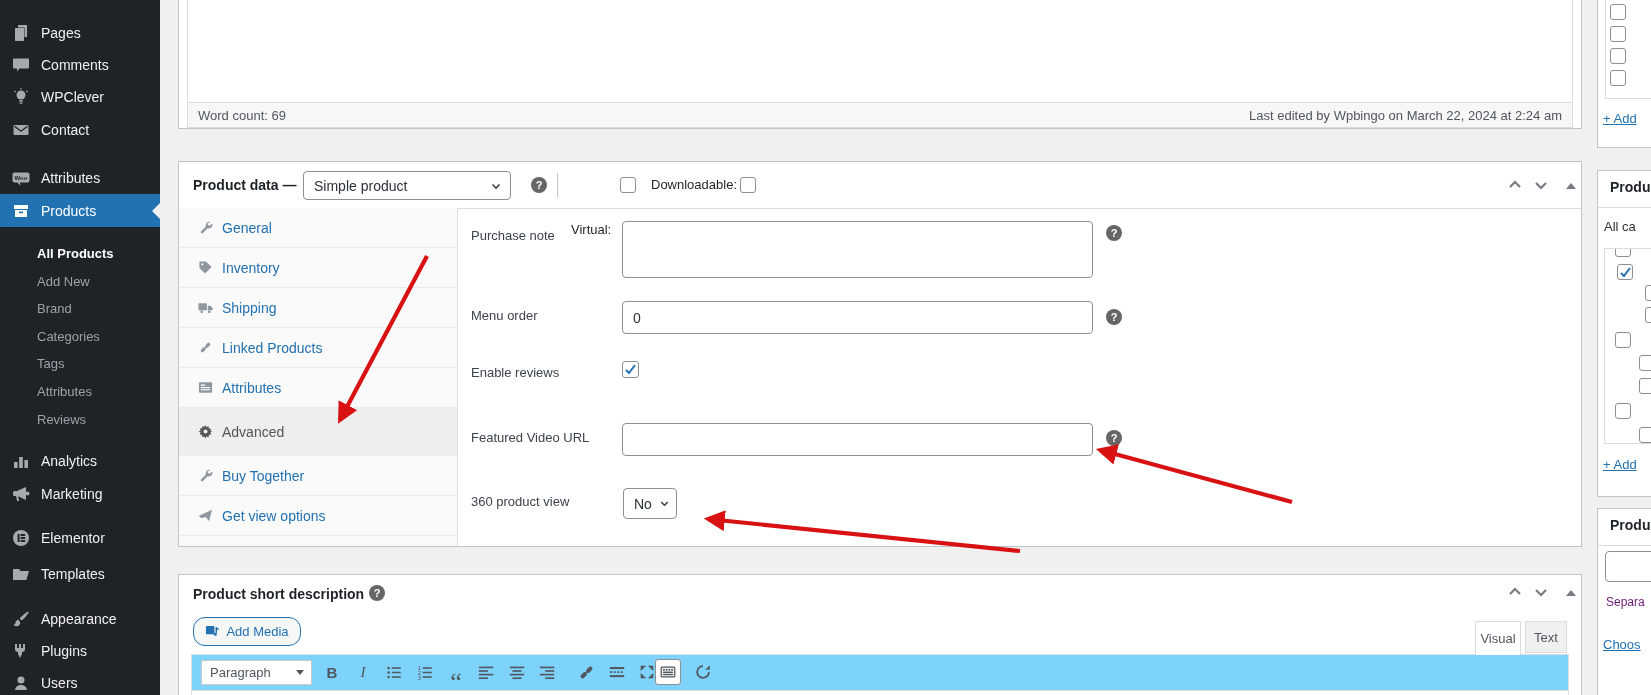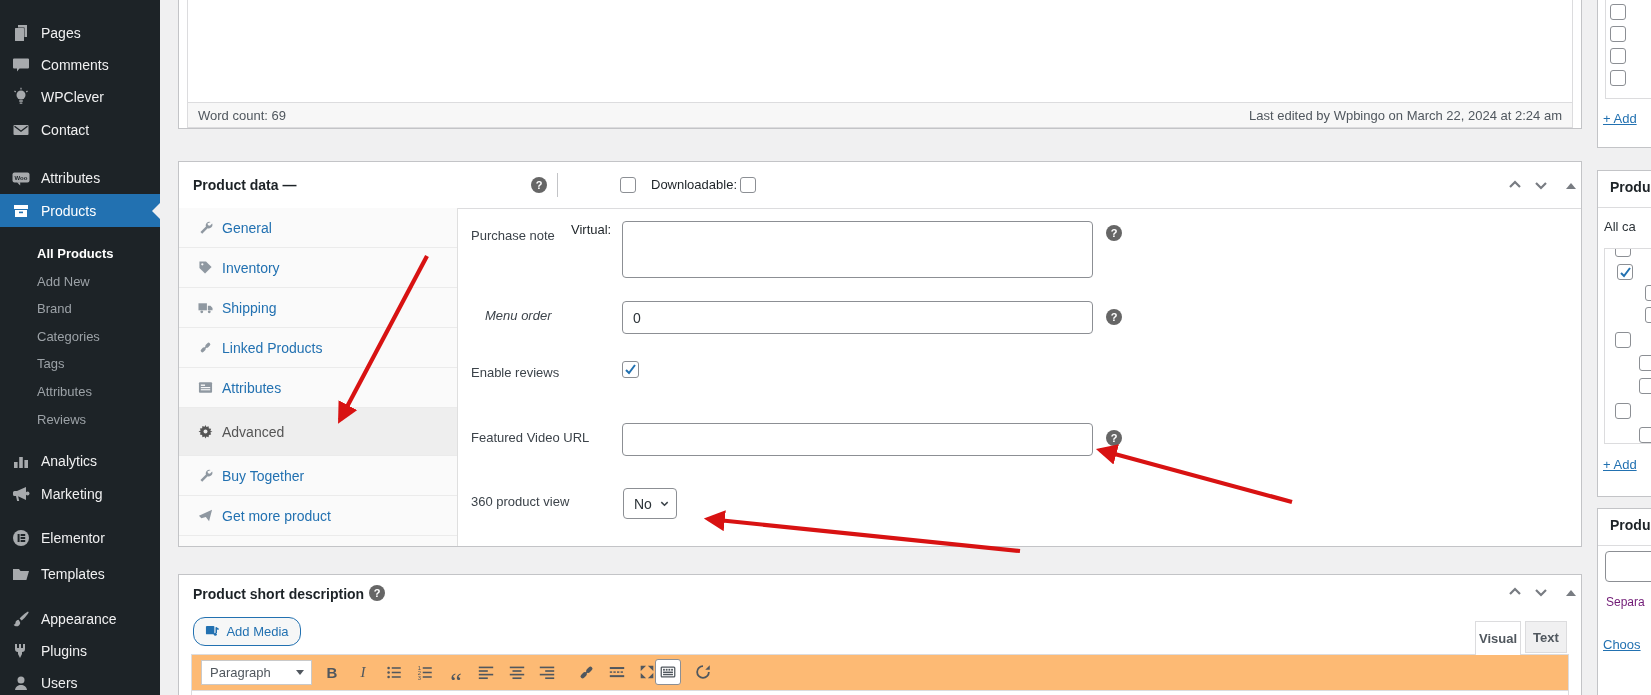--- a/index.html
+++ b/index.html
@@ -36,21 +36,21 @@
   .pd-tab .tab-ico{width:15px;height:15px;display:inline-flex;color:#8f98a1;flex:none;}
   .pd-tab.active{background:#eee;height:48px;color:#555;}
   .pd-tab.active .tab-ico{color:#555;}
   
   .tb-btn{position:absolute;top:4px;width:26px;height:26px;display:inline-flex;align-items:center;justify-content:center;
           color:#50575e;cursor:pointer;}
   .tb-btn.boxed{border:1px solid #8c8f94;background:#fff;border-radius:3px;box-sizing:border-box;}
   .blue-link{color:#2271b1;text-decoration:underline;font-size:13px;cursor:pointer;position:absolute;}
   .rp-title{position:absolute;left:12px;top:8px;font-size:14px;font-weight:bold;color:#1d2327;white-space:nowrap;}
   .hdr-line{position:absolute;left:0;right:0;border-top:1px solid #dcdcde;}
-  .switch-tab{position:absolute;box-sizing:border-box;font-size:13px;color:#50575e;display:flex;align-items:center;justify-content:center;cursor:pointer;font-weight:bold;}
+  .switch-tab{position:absolute;box-sizing:border-box;font-size:13px;color:#50575e;display:flex;align-items:center;justify-content:center;cursor:pointer;}
 </style>
 </head>
 <body>
 
 <div id="stage">
 
   <div id="admin-sidebar">
     <div class="sb-item" style="top:-26px">
       <span class="sb-ico">
           <svg viewBox="0 0 20 20" fill="currentColor">
@@ -210,20 +210,28 @@
     <div style="position:absolute;left:8px;right:8px;top:117px;height:26px;background:#f7f7f7;border:1px solid #dcdcde;box-sizing:border-box;display:flex;align-items:center;justify-content:space-between;padding:0 10px;font-size:13px;color:#50575e;">
       <span>Word count: 69</span>
       <span>Last edited by Wpbingo on March 22, 2024 at 2:24 am</span>
     </div>
   </div>
 
   <div class="panel" style="left:178px;top:161px;width:1404px;height:386px;">
 
     <div style="position:absolute;left:0;right:0;top:0;height:46px;border-bottom:1px solid #dcdcde;">
       <span style="position:absolute;left:14px;top:0;line-height:46px;font-size:14px;font-weight:bold;color:#1d2327;">Product data —</span>
+      <div class="wsel" style="left:124px;top:9px;width:208px;height:29px;">
+        <span>Simple product</span>
+        <span class="caret">
+            <svg width="12" height="12" viewBox="0 0 12 12">
+              <path d="M2.5 4.5L6 8l3.5-3.5" fill="none" stroke="currentColor" stroke-width="1.6"></path>
+            </svg>
+          </span>
+      </div>
       <span class="help" style="position:absolute;left:352px;top:15px;">
           <span>?</span>
         </span>
       <div style="position:absolute;left:378px;top:11px;height:24px;border-left:1px solid #c3c4c7;"></div>
       <span style="position:absolute;left:392px;top:0;line-height:46px;font-size:13px;color:#1d2327;margin-top:45px;">Virtual:</span>
       <span class="cb" style="left:441px;top:15px;"></span>
       <span style="position:absolute;left:472px;top:0;line-height:46px;font-size:13px;color:#1d2327;">Downloadable:</span>
       <span class="cb" style="left:561px;top:15px;"></span>
       <span class="pbx-btn" style="left:1326px;top:13px;">
           <svg width="16" height="16" viewBox="0 0 16 16">
@@ -310,31 +318,31 @@
             </svg>
           </span>
         <span>Buy Together</span>
       </div>
       <div class="pd-tab">
         <span class="tab-ico">
             <svg viewBox="0 0 16 16" fill="currentColor">
               <path d="M1 8.2L15 1.8l-3.2 12.4-3.4-4.6L3.6 11z"></path>
             </svg>
           </span>
-        <span>Get more product</span>
+        <span>Get view options</span>
       </div>
     </div>
 
     <span class="fld-label" style="left:292px;top:66px;">Purchase note</span>
     <textarea class="txt-input" style="left: 443px; top: 59px; width: 471px; height: 57px; resize: none; padding-top: 6px;"></textarea>
     <span class="help" style="position:absolute;left:927px;top:63px;">
         <span>?</span>
       </span>
 
-    <span class="fld-label" style="left:306px;top:146px;font-style:italic;">Menu order</span>
+    <span class="fld-label" style="left:292px;top:146px;">Menu order</span>
     <input class="txt-input" style="left: 443px; top: 139px; width: 471px; height: 33px;" value="0">
     <span class="help" style="position:absolute;left:927px;top:147px;">
         <span>?</span>
       </span>
 
     <span class="fld-label" style="left:292px;top:203px;">Enable reviews</span>
     <span class="cb checked" style="left:443px;top:199px;width:17px;height:17px;">
         <svg width="13" height="13" viewBox="0 0 13 13">
           <path d="M2 7l3 3 6-8" fill="none" stroke="#2271b1" stroke-width="2"></path>
         </svg>
@@ -391,21 +399,21 @@
     </div>
 
     <div class="switch-tab" style="left:1296px;top:46px;width:46px;height:34px;background:#fff;border:1px solid #dcdcde;border-bottom:none;z-index:2;">
         <span>Visual</span>
       </div>
     <div class="switch-tab" style="left:1346px;top:46px;width:42px;height:32px;background:#f0f0f1;border:1px solid #dcdcde;">
         <span>Text</span>
       </div>
 
     <div style="position:absolute;left:12px;right:12px;top:79px;height:60px;border:1px solid #dcdcde;background:#fff;box-sizing:border-box;">
-      <div style="position:absolute;left:0;right:0;top:0;height:35px;background:#fdba74;border-bottom:1px solid #dcdcde;text-align:center;">
+      <div style="position:absolute;left:0;right:0;top:0;height:35px;background:#7dd3fc;border-bottom:1px solid #dcdcde;text-align:center;">
         <div style="position:absolute;left:9px;top:5px;width:111px;height:25px;background:#fff;border:1px solid #c9c9c9;box-sizing:border-box;display:flex;align-items:center;font-size:13px;color:#50575e;padding-left:8px;cursor:pointer;">
           <span>Paragraph</span>
           <span style="margin-left:auto;margin-right:7px;width:0;height:0;border:4px solid transparent;border-top:5px solid #50575e;margin-top:4px;"></span>
         </div>
         <span class="tb-btn" style="left:127px;font-weight:bold;font-size:15px;">
             <span>B</span>
           </span>
         <span class="tb-btn" style="left:158px;font-style:italic;font-size:15px;font-family:'Liberation Serif',serif;">
             <span>I</span>
           </span>

